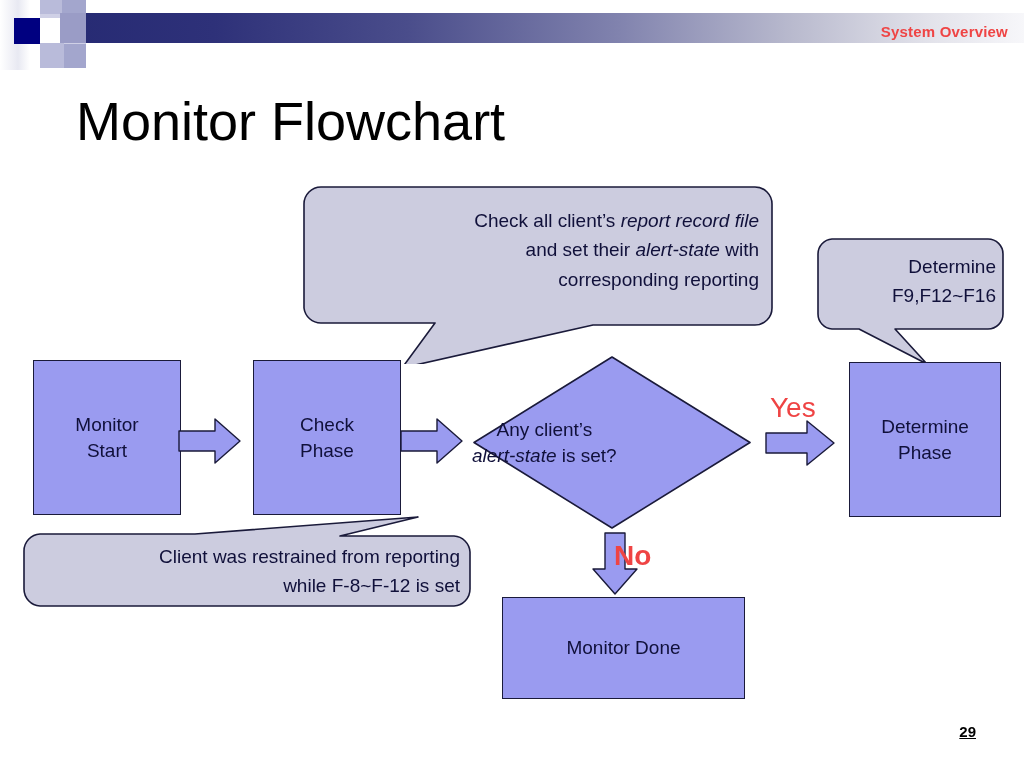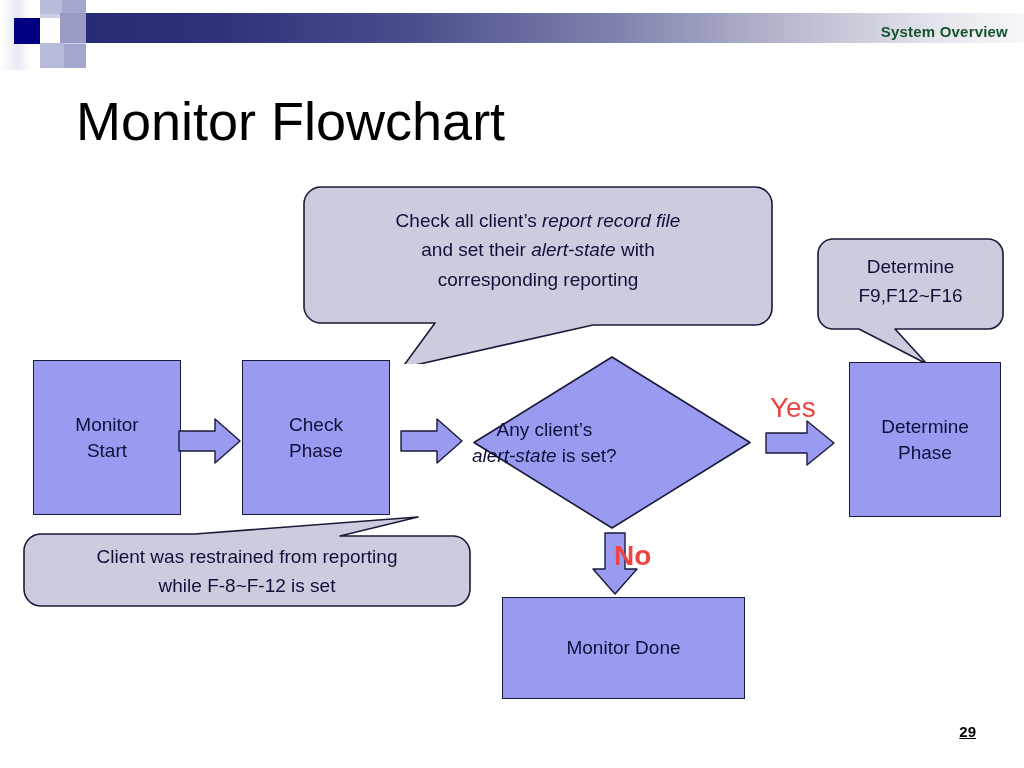--- a/index.html
+++ b/index.html
@@ -43,21 +43,21 @@
   .sq-fade {
     background: linear-gradient(to right, #ffffff 0%, #e8e9f2 60%, #ffffff 100%);
   }
 
   #header-title {
     position: absolute;
     right: 16px;
     top: 23px;
     font-size: 15px;
     font-weight: bold;
-    color: #14532d;
+    color: #ef4444;
     letter-spacing: .2px;
   }
 
   
   #slide-title {
     position: absolute;
     left: 76px;
     top: 92px;
     font-size: 54px;
     font-weight: normal;
@@ -103,21 +103,21 @@
   }
 
   
   .callout {
     position: absolute;
   }
   .callout svg { display: block; position: absolute; left: 0; top: 0; }
   .callout-text {
     position: absolute;
     box-sizing: border-box;
-    text-align: center;
+    text-align: right;
     color: #10103a;
     font-size: 19px;
     line-height: 1.55;
     pointer-events: none;
   }
 
   
   .arrow { position: absolute; }
   .arrow svg { display: block; }
 
@@ -199,21 +199,21 @@
     <div>Start</div>
   </div>
 </div>
 
 <div class="arrow" style="left:178px; top:418px;">
   <svg width="63" height="46" viewBox="0 0 63 46">
     <path d="M 1,13 H 37 V 1 L 62,23 L 37,45 V 33 H 1 Z" fill="#9a9bf0" stroke="#1a1a3a" stroke-width="1.4" stroke-linejoin="round"></path>
   </svg>
 </div>
 
-<div class="node" style="left:234px; top:360px; width:148px; height:155px;">
+<div class="node" style="left:245px; top:360px; width:148px; height:155px;">
   <div>
     <div>Check</div>
     <div>Phase</div>
   </div>
 </div>
 
 <div class="arrow" style="left:400px; top:418px;">
   <svg width="63" height="46" viewBox="0 0 63 46">
     <path d="M 1,13 H 37 V 1 L 62,23 L 37,45 V 33 H 1 Z" fill="#9a9bf0" stroke="#1a1a3a" stroke-width="1.4" stroke-linejoin="round"></path>
   </svg>

